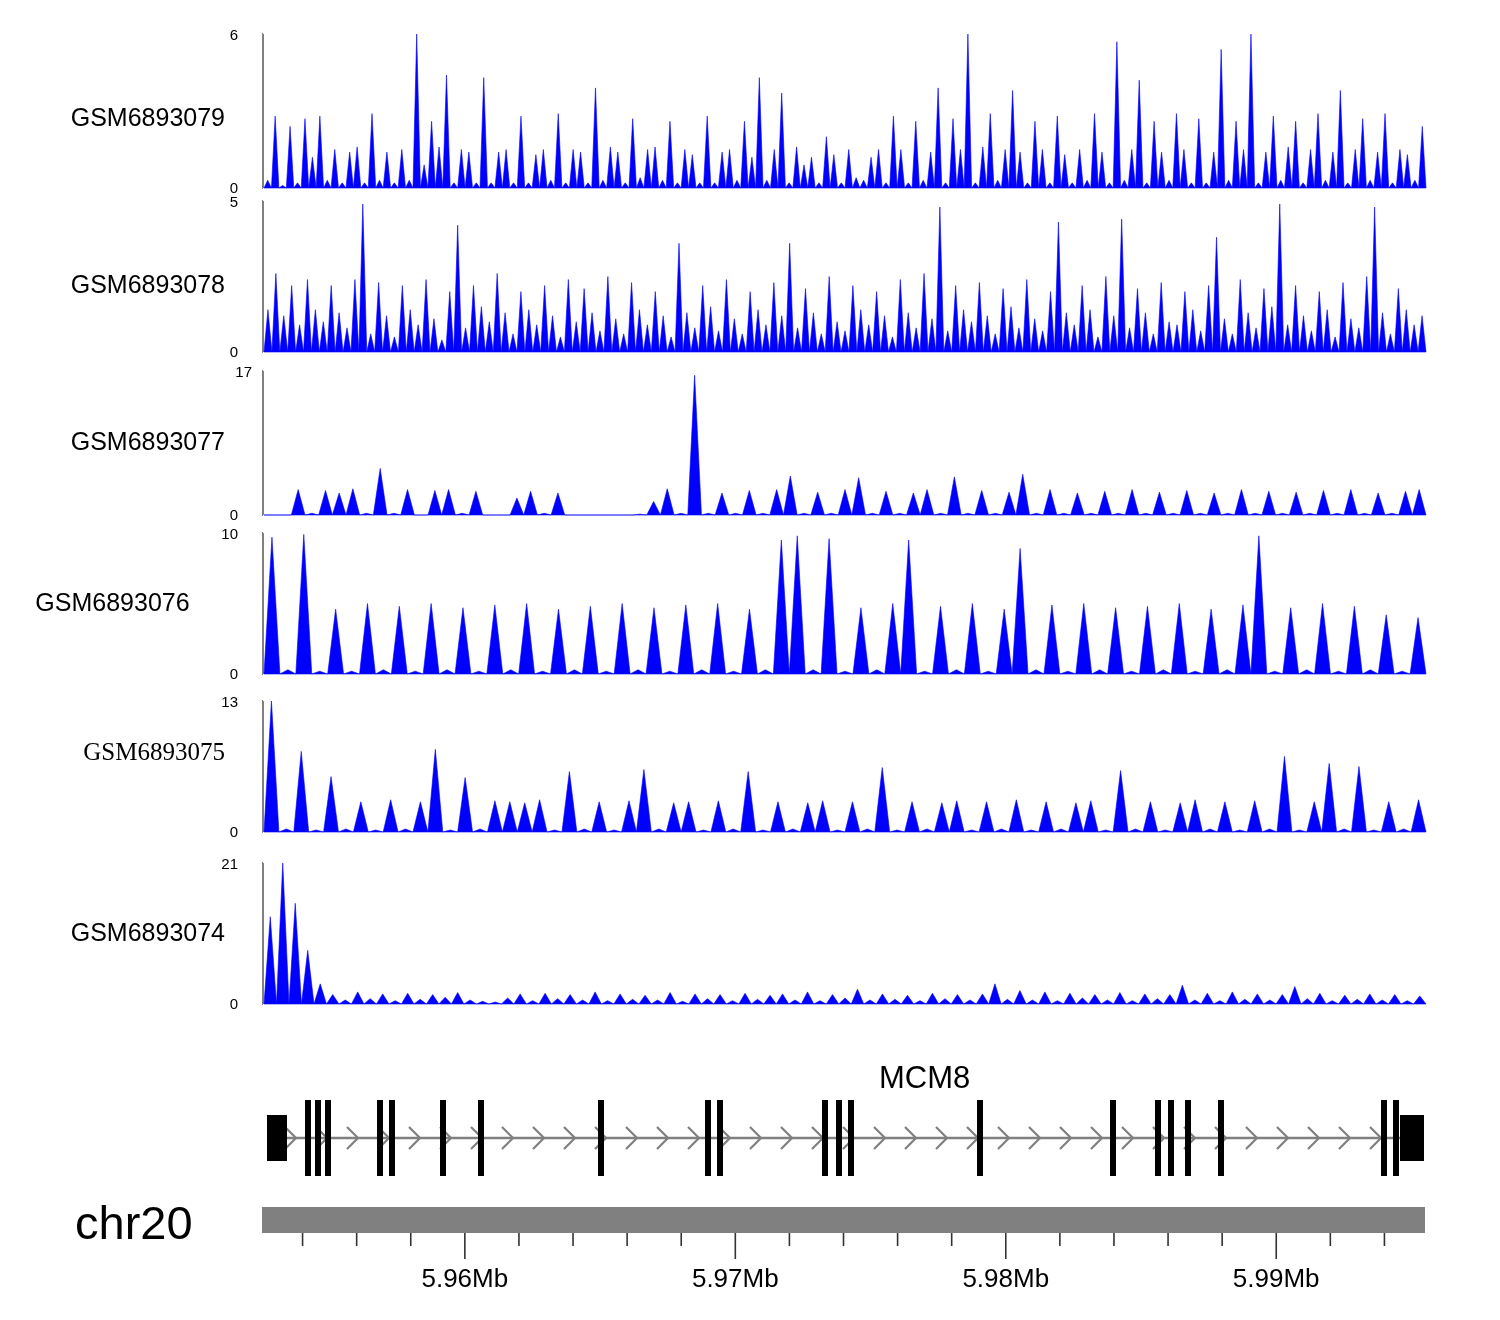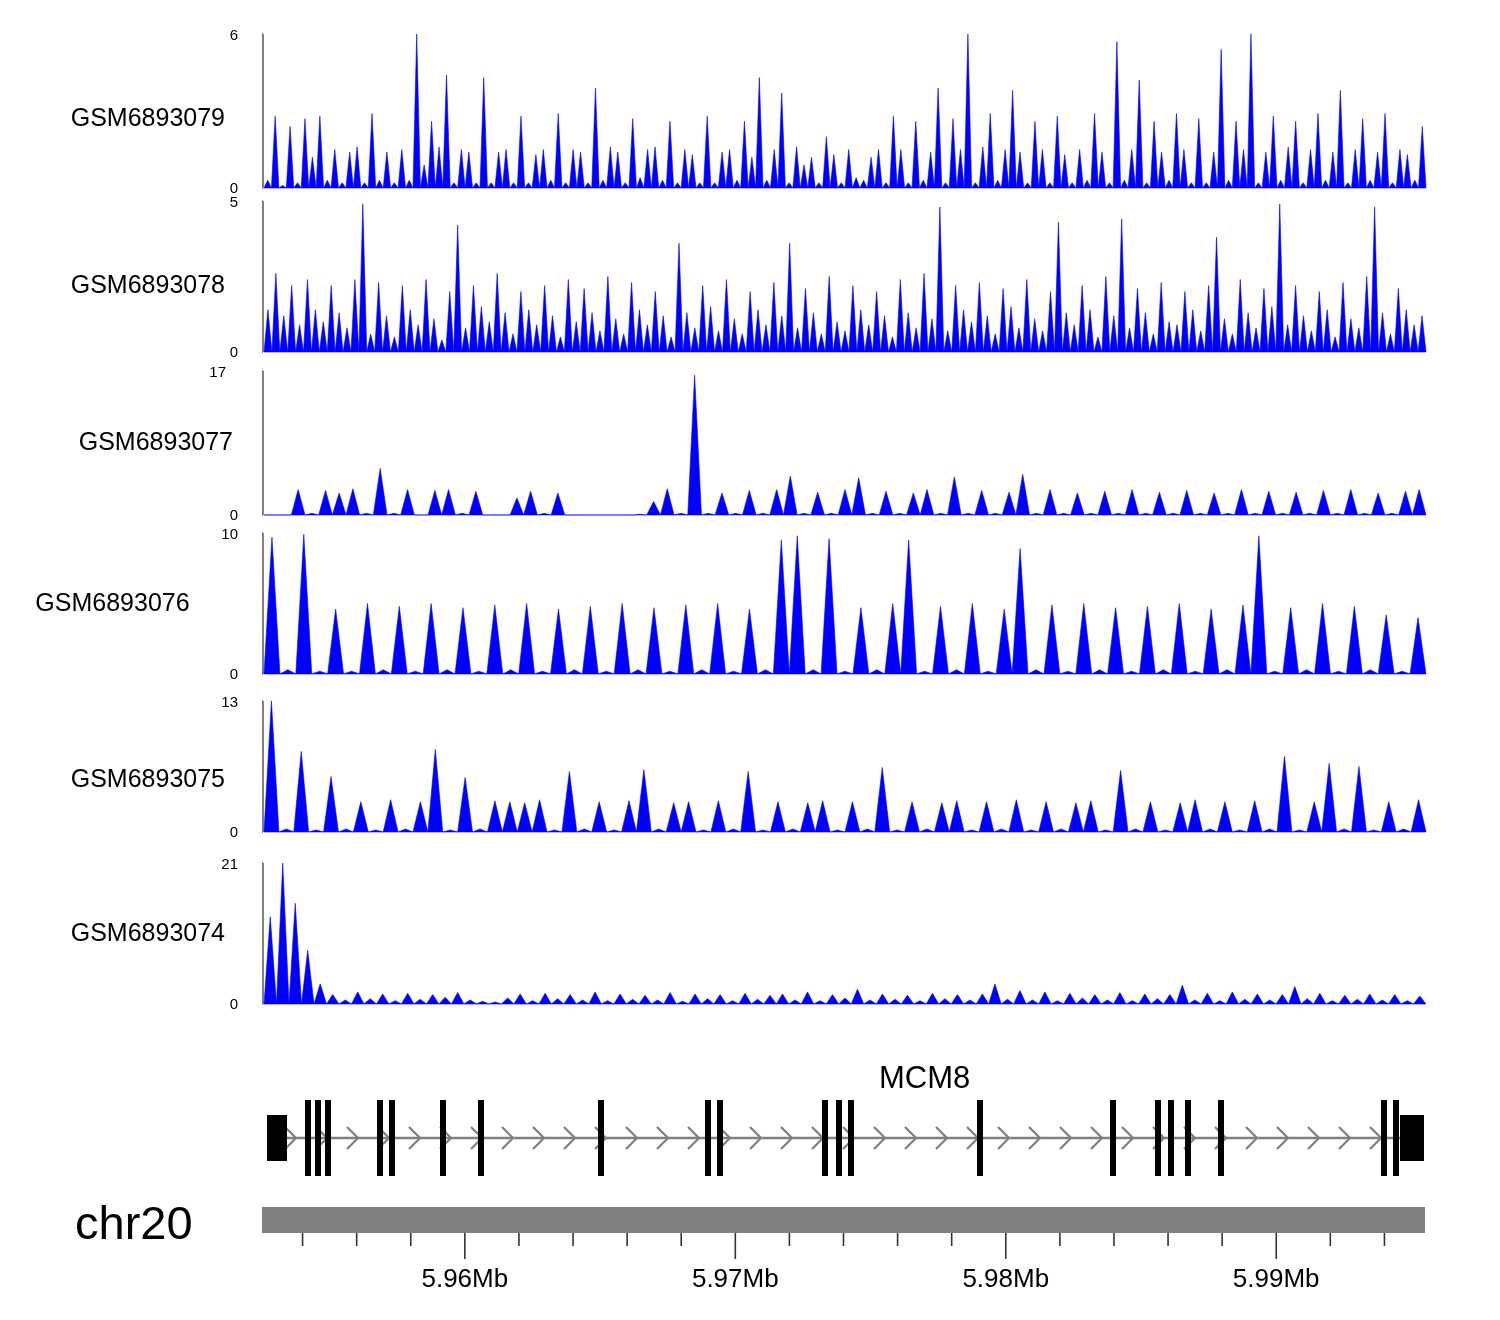--- a/index.html
+++ b/index.html
@@ -103,22 +103,22 @@
             <g stroke="#808080" stroke-width="2" fill="none">
               <path d="M 1 1 L 1 152"></path>
               <path d="M -8 1 L 1 1"></path>
               <path d="M -8 152 L 1 152"></path>
             </g>
             <path d="M 2 152 L 2.00 152 L 5.95 109.72 L 9.90 152 L 9.90 152 L 13.86 73.48 L 17.81 152 L 17.81 152 L 21.76 115.76 L 25.71 152 L 25.71 152 L 29.67 85.56 L 33.62 152 L 33.62 152 L 37.57 124.82 L 41.52 152 L 41.52 152 L 45.48 79.52 L 49.43 152 L 49.43 152 L 53.38 109.72 L 57.33 152 L 57.33 152 L 61.29 121.80 L 65.24 152 L 65.24 152 L 69.19 85.56 L 73.14 152 L 73.14 152 L 77.10 112.74 L 81.05 152 L 81.05 152 L 85.00 127.84 L 88.95 152 L 88.95 152 L 92.90 79.52 L 96.86 152 L 96.86 152 L 100.81 4.02 L 104.76 152 L 104.76 152 L 108.71 133.88 L 112.67 152 L 112.67 152 L 116.62 82.54 L 120.57 152 L 120.57 152 L 124.52 115.76 L 128.48 152 L 128.48 152 L 132.43 136.90 L 136.38 152 L 136.38 152 L 140.33 85.56 L 144.29 152 L 144.29 152 L 148.24 109.72 L 152.19 152 L 152.19 152 L 156.14 124.82 L 160.10 152 L 160.10 152 L 164.05 79.52 L 168.00 152 L 168.00 152 L 171.95 118.78 L 175.90 152 L 175.90 152 L 179.86 139.92 L 183.81 152 L 183.81 152 L 187.76 91.60 L 191.71 152 L 191.71 152 L 195.67 25.16 L 199.62 152 L 199.62 152 L 203.57 127.84 L 207.52 152 L 207.52 152 L 211.48 85.56 L 215.43 152 L 215.43 152 L 219.38 106.70 L 223.33 152 L 223.33 152 L 227.29 121.80 L 231.24 152 L 231.24 152 L 235.19 73.48 L 239.14 152 L 239.14 152 L 243.10 112.74 L 247.05 152 L 247.05 152 L 251.00 133.88 L 254.95 152 L 254.95 152 L 258.90 91.60 L 262.86 152 L 262.86 152 L 266.81 109.72 L 270.76 152 L 270.76 152 L 274.71 124.82 L 278.67 152 L 278.67 152 L 282.62 85.56 L 286.57 152 L 286.57 152 L 290.52 115.76 L 294.48 152 L 294.48 152 L 298.43 136.90 L 302.38 152 L 302.38 152 L 306.33 79.52 L 310.29 152 L 310.29 152 L 314.24 121.80 L 318.19 152 L 318.19 152 L 322.14 88.58 L 326.10 152 L 326.10 152 L 330.05 112.74 L 334.00 152 L 334.00 152 L 337.95 130.86 L 341.90 152 L 341.90 152 L 345.86 76.50 L 349.81 152 L 349.81 152 L 353.76 118.78 L 357.71 152 L 357.71 152 L 361.67 133.88 L 365.62 152 L 365.62 152 L 369.57 82.54 L 373.52 152 L 373.52 152 L 377.48 109.72 L 381.43 152 L 381.43 152 L 385.38 124.82 L 389.33 152 L 389.33 152 L 393.29 91.60 L 397.24 152 L 397.24 152 L 401.19 115.76 L 405.14 152 L 405.14 152 L 409.10 136.90 L 413.05 152 L 413.05 152 L 417.00 43.28 L 420.95 152 L 420.95 152 L 424.90 112.74 L 428.86 152 L 428.86 152 L 432.81 127.84 L 436.76 152 L 436.76 152 L 440.71 85.56 L 444.67 152 L 444.67 152 L 448.62 106.70 L 452.57 152 L 452.57 152 L 456.52 130.86 L 460.48 152 L 460.48 152 L 464.43 79.52 L 468.38 152 L 468.38 152 L 472.33 118.78 L 476.29 152 L 476.29 152 L 480.24 133.88 L 484.19 152 L 484.19 152 L 488.14 91.60 L 492.10 152 L 492.10 152 L 496.05 109.72 L 500.00 152 L 500.00 152 L 503.95 124.82 L 507.90 152 L 507.90 152 L 511.86 82.54 L 515.81 152 L 515.81 152 L 519.76 115.76 L 523.71 152 L 523.71 152 L 527.67 43.28 L 531.62 152 L 531.62 152 L 535.57 127.84 L 539.52 152 L 539.52 152 L 543.48 88.58 L 547.43 152 L 547.43 152 L 551.38 112.74 L 555.33 152 L 555.33 152 L 559.29 133.88 L 563.24 152 L 563.24 152 L 567.19 76.50 L 571.14 152 L 571.14 152 L 575.10 121.80 L 579.05 152 L 579.05 152 L 583.00 130.86 L 586.95 152 L 586.95 152 L 590.90 85.56 L 594.86 152 L 594.86 152 L 598.81 109.72 L 602.76 152 L 602.76 152 L 606.71 124.82 L 610.67 152 L 610.67 152 L 614.62 91.60 L 618.57 152 L 618.57 152 L 622.52 115.76 L 626.48 152 L 626.48 152 L 630.43 136.90 L 634.38 152 L 634.38 152 L 638.33 79.52 L 642.29 152 L 642.29 152 L 646.24 112.74 L 650.19 152 L 650.19 152 L 654.14 127.84 L 658.10 152 L 658.10 152 L 662.05 73.48 L 666.00 152 L 666.00 152 L 669.95 118.78 L 673.90 152 L 673.90 152 L 677.86 7.04 L 681.81 152 L 681.81 152 L 685.76 130.86 L 689.71 152 L 689.71 152 L 693.67 85.56 L 697.62 152 L 697.62 152 L 701.57 109.72 L 705.52 152 L 705.52 152 L 709.48 121.80 L 713.43 152 L 713.43 152 L 717.38 82.54 L 721.33 152 L 721.33 152 L 725.29 115.76 L 729.24 152 L 729.24 152 L 733.19 133.88 L 737.14 152 L 737.14 152 L 741.10 88.58 L 745.05 152 L 745.05 152 L 749.00 106.70 L 752.95 152 L 752.95 152 L 756.90 127.84 L 760.86 152 L 760.86 152 L 764.81 79.52 L 768.76 152 L 768.76 152 L 772.71 118.78 L 776.67 152 L 776.67 152 L 780.62 130.86 L 784.57 152 L 784.57 152 L 788.52 91.60 L 792.48 152 L 792.48 152 L 796.43 22.14 L 800.38 152 L 800.38 152 L 804.33 112.74 L 808.29 152 L 808.29 152 L 812.24 124.82 L 816.19 152 L 816.19 152 L 820.14 85.56 L 824.10 152 L 824.10 152 L 828.05 109.72 L 832.00 152 L 832.00 152 L 835.95 136.90 L 839.90 152 L 839.90 152 L 843.86 76.50 L 847.81 152 L 847.81 152 L 851.76 115.76 L 855.71 152 L 855.71 152 L 859.67 19.12 L 863.62 152 L 863.62 152 L 867.57 127.84 L 871.52 152 L 871.52 152 L 875.48 88.58 L 879.43 152 L 879.43 152 L 883.38 112.74 L 887.33 152 L 887.33 152 L 891.29 133.88 L 895.24 152 L 895.24 152 L 899.19 82.54 L 903.14 152 L 903.14 152 L 907.10 121.80 L 911.05 152 L 911.05 152 L 915.00 124.82 L 918.95 152 L 918.95 152 L 922.90 91.60 L 926.86 152 L 926.86 152 L 930.81 109.72 L 934.76 152 L 934.76 152 L 938.71 130.86 L 942.67 152 L 942.67 152 L 946.62 85.56 L 950.57 152 L 950.57 152 L 954.52 37.24 L 958.48 152 L 958.48 152 L 962.43 118.78 L 966.38 152 L 966.38 152 L 970.33 133.88 L 974.29 152 L 974.29 152 L 978.24 79.52 L 982.19 152 L 982.19 152 L 986.14 112.74 L 990.10 152 L 990.10 152 L 994.05 127.84 L 998.00 152 L 998.00 152 L 1001.95 88.58 L 1005.90 152 L 1005.90 152 L 1009.86 106.70 L 1013.81 152 L 1013.81 152 L 1017.76 4.02 L 1021.71 152 L 1021.71 152 L 1025.67 124.82 L 1029.62 152 L 1029.62 152 L 1033.57 85.56 L 1037.52 152 L 1037.52 152 L 1041.48 115.76 L 1045.43 152 L 1045.43 152 L 1049.38 130.86 L 1053.33 152 L 1053.33 152 L 1057.29 91.60 L 1061.24 152 L 1061.24 152 L 1065.19 109.72 L 1069.14 152 L 1069.14 152 L 1073.10 136.90 L 1077.05 152 L 1077.05 152 L 1081.00 82.54 L 1084.95 152 L 1084.95 152 L 1088.90 118.78 L 1092.86 152 L 1092.86 152 L 1096.81 127.84 L 1100.76 152 L 1100.76 152 L 1104.71 76.50 L 1108.67 152 L 1108.67 152 L 1112.62 7.04 L 1116.57 152 L 1116.57 152 L 1120.52 112.74 L 1124.48 152 L 1124.48 152 L 1128.43 133.88 L 1132.38 152 L 1132.38 152 L 1136.33 88.58 L 1140.29 152 L 1140.29 152 L 1144.24 109.72 L 1148.19 152 L 1148.19 152 L 1152.14 124.82 L 1156.10 152 L 1156.10 152 L 1160.05 115.76 L 1164.00 152 L 1164 152 Z" fill="#0000FF" stroke="#0000FF" stroke-width="0.6"></path>
           </svg>
         </div>
       </div>
       <div class="track" style="top: 370px; height: 157px;">
-        <div class="track-label" style="top: 57px; padding-left: 8px;">GSM6893077</div>
-        <div class="axis-num" style="left: 186px; top: -6px; text-align: right;">17</div>
+        <div class="track-label" style="top: 57px;">GSM6893077</div>
+        <div class="axis-num" style="left: 212px; top: -6px; text-align: right;">17</div>
         <div class="axis-num" style="left: 198px; top: 137px;">0</div>
         <div class="track-plot" style="top: 0px;">
           <svg width="1170" height="149" viewBox="0 0 1170 149">
             <g stroke="#808080" stroke-width="2" fill="none">
               <path d="M 1 1 L 1 145"></path>
               <path d="M -8 1 L 1 1"></path>
               <path d="M -8 145 L 1 145"></path>
             </g>
             <path d="M 2 145 L 2.00 145 L 8.84 145.00 L 15.67 145 L 15.67 145 L 22.51 145.00 L 29.34 145 L 29.34 145 L 36.18 119.59 L 43.01 145 L 43.01 145 L 49.85 143.31 L 56.68 145 L 56.68 145 L 63.52 120.44 L 70.35 145 L 70.35 145 L 77.19 122.98 L 84.02 145 L 84.02 145 L 90.86 118.74 L 97.69 145 L 97.69 145 L 104.53 143.31 L 111.36 145 L 111.36 145 L 118.20 98.41 L 125.04 145 L 125.04 145 L 131.87 143.31 L 138.71 145 L 138.71 145 L 145.54 119.59 L 152.38 145 L 152.38 145 L 159.21 145.00 L 166.05 145 L 166.05 145 L 172.88 120.44 L 179.72 145 L 179.72 145 L 186.55 119.59 L 193.39 145 L 193.39 145 L 200.22 143.31 L 207.06 145 L 207.06 145 L 213.89 121.28 L 220.73 145 L 220.73 145 L 227.56 145.00 L 234.40 145 L 234.40 145 L 241.24 145.00 L 248.07 145 L 248.07 145 L 254.91 128.06 L 261.74 145 L 261.74 145 L 268.58 121.28 L 275.41 145 L 275.41 145 L 282.25 143.31 L 289.08 145 L 289.08 145 L 295.92 122.98 L 302.75 145 L 302.75 145 L 309.59 145.00 L 316.42 145 L 316.42 145 L 323.26 145.00 L 330.09 145 L 330.09 145 L 336.93 145.00 L 343.76 145 L 343.76 145 L 350.60 145.00 L 357.44 145 L 357.44 145 L 364.27 145.00 L 371.11 145 L 371.11 145 L 377.94 144.15 L 384.78 145 L 384.78 145 L 391.61 131.45 L 398.45 145 L 398.45 145 L 405.28 118.74 L 412.12 145 L 412.12 145 L 418.95 143.31 L 425.79 145 L 425.79 145 L 432.62 5.24 L 439.46 145 L 439.46 145 L 446.29 143.31 L 453.13 145 L 453.13 145 L 459.96 122.98 L 466.80 145 L 466.80 145 L 473.64 143.31 L 480.47 145 L 480.47 145 L 487.31 120.44 L 494.14 145 L 494.14 145 L 500.98 143.31 L 507.81 145 L 507.81 145 L 514.65 119.59 L 521.48 145 L 521.48 145 L 528.32 106.04 L 535.15 145 L 535.15 145 L 541.99 143.31 L 548.82 145 L 548.82 145 L 555.66 122.13 L 562.49 145 L 562.49 145 L 569.33 143.31 L 576.16 145 L 576.16 145 L 583.00 119.59 L 589.84 145 L 589.84 145 L 596.67 107.73 L 603.51 145 L 603.51 145 L 610.34 143.31 L 617.18 145 L 617.18 145 L 624.01 121.28 L 630.85 145 L 630.85 145 L 637.68 143.31 L 644.52 145 L 644.52 145 L 651.35 122.98 L 658.19 145 L 658.19 145 L 665.02 119.59 L 671.86 145 L 671.86 145 L 678.69 143.31 L 685.53 145 L 685.53 145 L 692.36 106.88 L 699.20 145 L 699.20 145 L 706.04 143.31 L 712.87 145 L 712.87 145 L 719.71 120.44 L 726.54 145 L 726.54 145 L 733.38 143.31 L 740.21 145 L 740.21 145 L 747.05 122.13 L 753.88 145 L 753.88 145 L 760.72 104.34 L 767.55 145 L 767.55 145 L 774.39 143.31 L 781.22 145 L 781.22 145 L 788.06 119.59 L 794.89 145 L 794.89 145 L 801.73 143.31 L 808.56 145 L 808.56 145 L 815.40 122.98 L 822.24 145 L 822.24 145 L 829.07 143.31 L 835.91 145 L 835.91 145 L 842.74 121.28 L 849.58 145 L 849.58 145 L 856.41 143.31 L 863.25 145 L 863.25 145 L 870.08 119.59 L 876.92 145 L 876.92 145 L 883.75 143.31 L 890.59 145 L 890.59 145 L 897.42 122.13 L 904.26 145 L 904.26 145 L 911.09 143.31 L 917.93 145 L 917.93 145 L 924.76 120.44 L 931.60 145 L 931.60 145 L 938.44 143.31 L 945.27 145 L 945.27 145 L 952.11 122.98 L 958.94 145 L 958.94 145 L 965.78 143.31 L 972.61 145 L 972.61 145 L 979.45 119.59 L 986.28 145 L 986.28 145 L 993.12 143.31 L 999.95 145 L 999.95 145 L 1006.79 121.28 L 1013.62 145 L 1013.62 145 L 1020.46 143.31 L 1027.29 145 L 1027.29 145 L 1034.13 122.13 L 1040.96 145 L 1040.96 145 L 1047.80 143.31 L 1054.64 145 L 1054.64 145 L 1061.47 120.44 L 1068.31 145 L 1068.31 145 L 1075.14 143.31 L 1081.98 145 L 1081.98 145 L 1088.81 119.59 L 1095.65 145 L 1095.65 145 L 1102.48 143.31 L 1109.32 145 L 1109.32 145 L 1116.15 122.98 L 1122.99 145 L 1122.99 145 L 1129.82 143.31 L 1136.66 145 L 1136.66 145 L 1143.49 121.28 L 1150.33 145 L 1150.33 145 L 1157.16 119.59 L 1164.00 145 L 1164 145 Z" fill="#0000FF" stroke="#0000FF" stroke-width="0.6"></path>
           </svg>
@@ -133,21 +133,21 @@
             <g stroke="#808080" stroke-width="2" fill="none">
               <path d="M 1 1 L 1 142"></path>
               <path d="M -8 1 L 1 1"></path>
               <path d="M -8 142 L 1 142"></path>
             </g>
             <path d="M 2 142 L 2.00 142 L 9.96 5.23 L 17.92 142 L 17.92 142 L 25.88 137.77 L 33.84 142 L 33.84 142 L 41.79 2.41 L 49.75 142 L 49.75 142 L 57.71 139.18 L 65.67 142 L 65.67 142 L 73.63 77.14 L 81.59 142 L 81.59 142 L 89.55 139.18 L 97.51 142 L 97.51 142 L 105.47 71.50 L 113.42 142 L 113.42 142 L 121.38 137.77 L 129.34 142 L 129.34 142 L 137.30 74.32 L 145.26 142 L 145.26 142 L 153.22 139.18 L 161.18 142 L 161.18 142 L 169.14 71.50 L 177.10 142 L 177.10 142 L 185.05 137.77 L 193.01 142 L 193.01 142 L 200.97 75.73 L 208.93 142 L 208.93 142 L 216.89 139.18 L 224.85 142 L 224.85 142 L 232.81 72.91 L 240.77 142 L 240.77 142 L 248.73 137.77 L 256.68 142 L 256.68 142 L 264.64 71.50 L 272.60 142 L 272.60 142 L 280.56 139.18 L 288.52 142 L 288.52 142 L 296.48 77.14 L 304.44 142 L 304.44 142 L 312.40 137.77 L 320.36 142 L 320.36 142 L 328.32 74.32 L 336.27 142 L 336.27 142 L 344.23 139.18 L 352.19 142 L 352.19 142 L 360.15 71.50 L 368.11 142 L 368.11 142 L 376.07 137.77 L 384.03 142 L 384.03 142 L 391.99 75.73 L 399.95 142 L 399.95 142 L 407.90 139.18 L 415.86 142 L 415.86 142 L 423.82 72.91 L 431.78 142 L 431.78 142 L 439.74 137.77 L 447.70 142 L 447.70 142 L 455.66 71.50 L 463.62 142 L 463.62 142 L 471.58 139.18 L 479.53 142 L 479.53 142 L 487.49 77.14 L 495.45 142 L 495.45 142 L 503.41 137.77 L 511.37 142 L 511.37 142 L 519.33 8.05 L 527.29 142 L 527.29 142 L 535.25 3.82 L 543.21 142 L 543.21 142 L 551.16 137.77 L 559.12 142 L 559.12 142 L 567.08 6.64 L 575.04 142 L 575.04 142 L 583.00 139.18 L 590.96 142 L 590.96 142 L 598.92 75.73 L 606.88 142 L 606.88 142 L 614.84 137.77 L 622.79 142 L 622.79 142 L 630.75 71.50 L 638.71 142 L 638.71 142 L 646.67 8.05 L 654.63 142 L 654.63 142 L 662.59 139.18 L 670.55 142 L 670.55 142 L 678.51 74.32 L 686.47 142 L 686.47 142 L 694.42 137.77 L 702.38 142 L 702.38 142 L 710.34 71.50 L 718.30 142 L 718.30 142 L 726.26 139.18 L 734.22 142 L 734.22 142 L 742.18 77.14 L 750.14 142 L 750.14 142 L 758.10 16.51 L 766.05 142 L 766.05 142 L 774.01 137.77 L 781.97 142 L 781.97 142 L 789.93 72.91 L 797.89 142 L 797.89 142 L 805.85 139.18 L 813.81 142 L 813.81 142 L 821.77 71.50 L 829.73 142 L 829.73 142 L 837.68 137.77 L 845.64 142 L 845.64 142 L 853.60 75.73 L 861.56 142 L 861.56 142 L 869.52 139.18 L 877.48 142 L 877.48 142 L 885.44 74.32 L 893.40 142 L 893.40 142 L 901.36 137.77 L 909.32 142 L 909.32 142 L 917.27 71.50 L 925.23 142 L 925.23 142 L 933.19 139.18 L 941.15 142 L 941.15 142 L 949.11 77.14 L 957.07 142 L 957.07 142 L 965.03 137.77 L 972.99 142 L 972.99 142 L 980.95 72.91 L 988.90 142 L 988.90 142 L 996.86 3.82 L 1004.82 142 L 1004.82 142 L 1012.78 139.18 L 1020.74 142 L 1020.74 142 L 1028.70 75.73 L 1036.66 142 L 1036.66 142 L 1044.62 137.77 L 1052.58 142 L 1052.58 142 L 1060.53 71.50 L 1068.49 142 L 1068.49 142 L 1076.45 139.18 L 1084.41 142 L 1084.41 142 L 1092.37 74.32 L 1100.33 142 L 1100.33 142 L 1108.29 137.77 L 1116.25 142 L 1116.25 142 L 1124.21 82.78 L 1132.16 142 L 1132.16 142 L 1140.12 139.18 L 1148.08 142 L 1148.08 142 L 1156.04 85.60 L 1164.00 142 L 1164 142 Z" fill="#0000FF" stroke="#0000FF" stroke-width="0.6"></path>
           </svg>
         </div>
       </div>
       <div class="track" style="top: 700px; height: 144px;">
-        <div class="track-label" style="top: 64px;">GSM6893075</div>
+        <div class="track-label" style="top: 38px; font-family: Liberation Serif, serif;">GSM6893075</div>
         <div class="axis-num" style="left: 198px; top: -6px;">13</div>
         <div class="axis-num" style="left: 198px; top: 124px;">0</div>
         <div class="track-plot" style="top: 0px;">
           <svg width="1170" height="136" viewBox="0 0 1170 136">
             <g stroke="#808080" stroke-width="2" fill="none">
               <path d="M 1 1 L 1 132"></path>
               <path d="M -8 1 L 1 1"></path>
               <path d="M -8 132 L 1 132"></path>
             </g>
             <path d="M 2 132 L 2.00 132 L 9.45 1.00 L 16.90 132 L 16.90 132 L 24.35 128.98 L 31.79 132 L 31.79 132 L 39.24 51.38 L 46.69 132 L 46.69 132 L 54.14 129.98 L 61.59 132 L 61.59 132 L 69.04 76.58 L 76.49 132 L 76.49 132 L 83.94 128.98 L 91.38 132 L 91.38 132 L 98.83 101.77 L 106.28 132 L 106.28 132 L 113.73 129.98 L 121.18 132 L 121.18 132 L 128.63 99.75 L 136.08 132 L 136.08 132 L 143.53 128.98 L 150.97 132 L 150.97 132 L 158.42 101.77 L 165.87 132 L 165.87 132 L 173.32 49.37 L 180.77 132 L 180.77 132 L 188.22 129.98 L 195.67 132 L 195.67 132 L 203.12 77.58 L 210.56 132 L 210.56 132 L 218.01 128.98 L 225.46 132 L 225.46 132 L 232.91 100.76 L 240.36 132 L 240.36 132 L 247.81 101.77 L 255.26 132 L 255.26 132 L 262.71 102.78 L 270.15 132 L 270.15 132 L 277.60 99.75 L 285.05 132 L 285.05 132 L 292.50 129.98 L 299.95 132 L 299.95 132 L 307.40 71.54 L 314.85 132 L 314.85 132 L 322.29 128.98 L 329.74 132 L 329.74 132 L 337.19 101.77 L 344.64 132 L 344.64 132 L 352.09 129.98 L 359.54 132 L 359.54 132 L 366.99 100.76 L 374.44 132 L 374.44 132 L 381.88 69.52 L 389.33 132 L 389.33 132 L 396.78 128.98 L 404.23 132 L 404.23 132 L 411.68 102.78 L 419.13 132 L 419.13 132 L 426.58 101.77 L 434.03 132 L 434.03 132 L 441.47 129.98 L 448.92 132 L 448.92 132 L 456.37 100.76 L 463.82 132 L 463.82 132 L 471.27 128.98 L 478.72 132 L 478.72 132 L 486.17 71.54 L 493.62 132 L 493.62 132 L 501.06 129.98 L 508.51 132 L 508.51 132 L 515.96 101.77 L 523.41 132 L 523.41 132 L 530.86 128.98 L 538.31 132 L 538.31 132 L 545.76 102.78 L 553.21 132 L 553.21 132 L 560.65 100.76 L 568.10 132 L 568.10 132 L 575.55 129.98 L 583.00 132 L 583.00 132 L 590.45 101.77 L 597.90 132 L 597.90 132 L 605.35 128.98 L 612.79 132 L 612.79 132 L 620.24 67.51 L 627.69 132 L 627.69 132 L 635.14 129.98 L 642.59 132 L 642.59 132 L 650.04 101.77 L 657.49 132 L 657.49 132 L 664.94 128.98 L 672.38 132 L 672.38 132 L 679.83 102.78 L 687.28 132 L 687.28 132 L 694.73 100.76 L 702.18 132 L 702.18 132 L 709.63 129.98 L 717.08 132 L 717.08 132 L 724.53 101.77 L 731.97 132 L 731.97 132 L 739.42 128.98 L 746.87 132 L 746.87 132 L 754.32 99.75 L 761.77 132 L 761.77 132 L 769.22 129.98 L 776.67 132 L 776.67 132 L 784.12 101.77 L 791.56 132 L 791.56 132 L 799.01 128.98 L 806.46 132 L 806.46 132 L 813.91 102.78 L 821.36 132 L 821.36 132 L 828.81 100.76 L 836.26 132 L 836.26 132 L 843.71 129.98 L 851.15 132 L 851.15 132 L 858.60 70.53 L 866.05 132 L 866.05 132 L 873.50 128.98 L 880.95 132 L 880.95 132 L 888.40 101.77 L 895.85 132 L 895.85 132 L 903.29 129.98 L 910.74 132 L 910.74 132 L 918.19 102.78 L 925.64 132 L 925.64 132 L 933.09 99.75 L 940.54 132 L 940.54 132 L 947.99 128.98 L 955.44 132 L 955.44 132 L 962.88 101.77 L 970.33 132 L 970.33 132 L 977.78 129.98 L 985.23 132 L 985.23 132 L 992.68 100.76 L 1000.13 132 L 1000.13 132 L 1007.58 128.98 L 1015.03 132 L 1015.03 132 L 1022.47 56.42 L 1029.92 132 L 1029.92 132 L 1037.37 129.98 L 1044.82 132 L 1044.82 132 L 1052.27 101.77 L 1059.72 132 L 1059.72 132 L 1067.17 63.48 L 1074.62 132 L 1074.62 132 L 1082.06 128.98 L 1089.51 132 L 1089.51 132 L 1096.96 66.50 L 1104.41 132 L 1104.41 132 L 1111.86 129.98 L 1119.31 132 L 1119.31 132 L 1126.76 101.77 L 1134.21 132 L 1134.21 132 L 1141.65 128.98 L 1149.10 132 L 1149.10 132 L 1156.55 99.75 L 1164.00 132 L 1164 132 Z" fill="#0000FF" stroke="#0000FF" stroke-width="0.6"></path>

